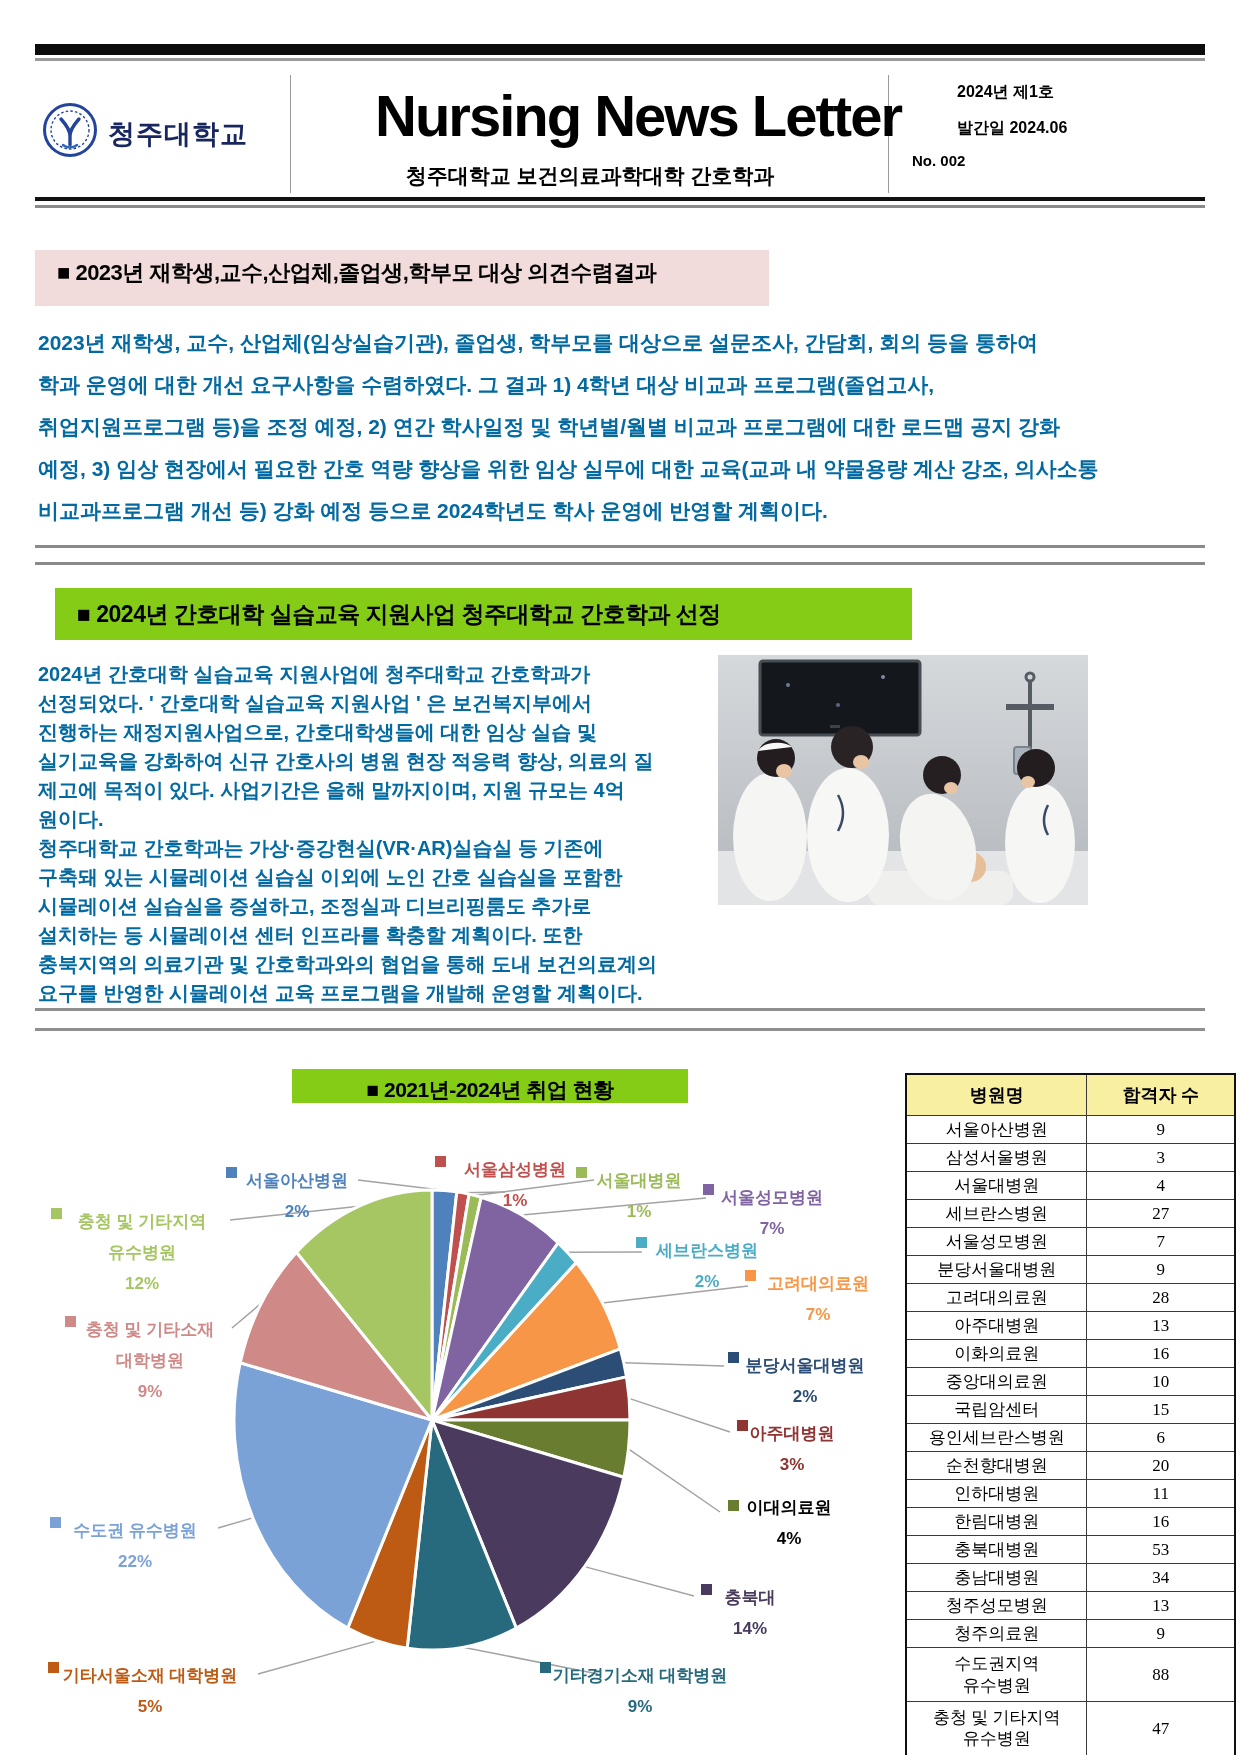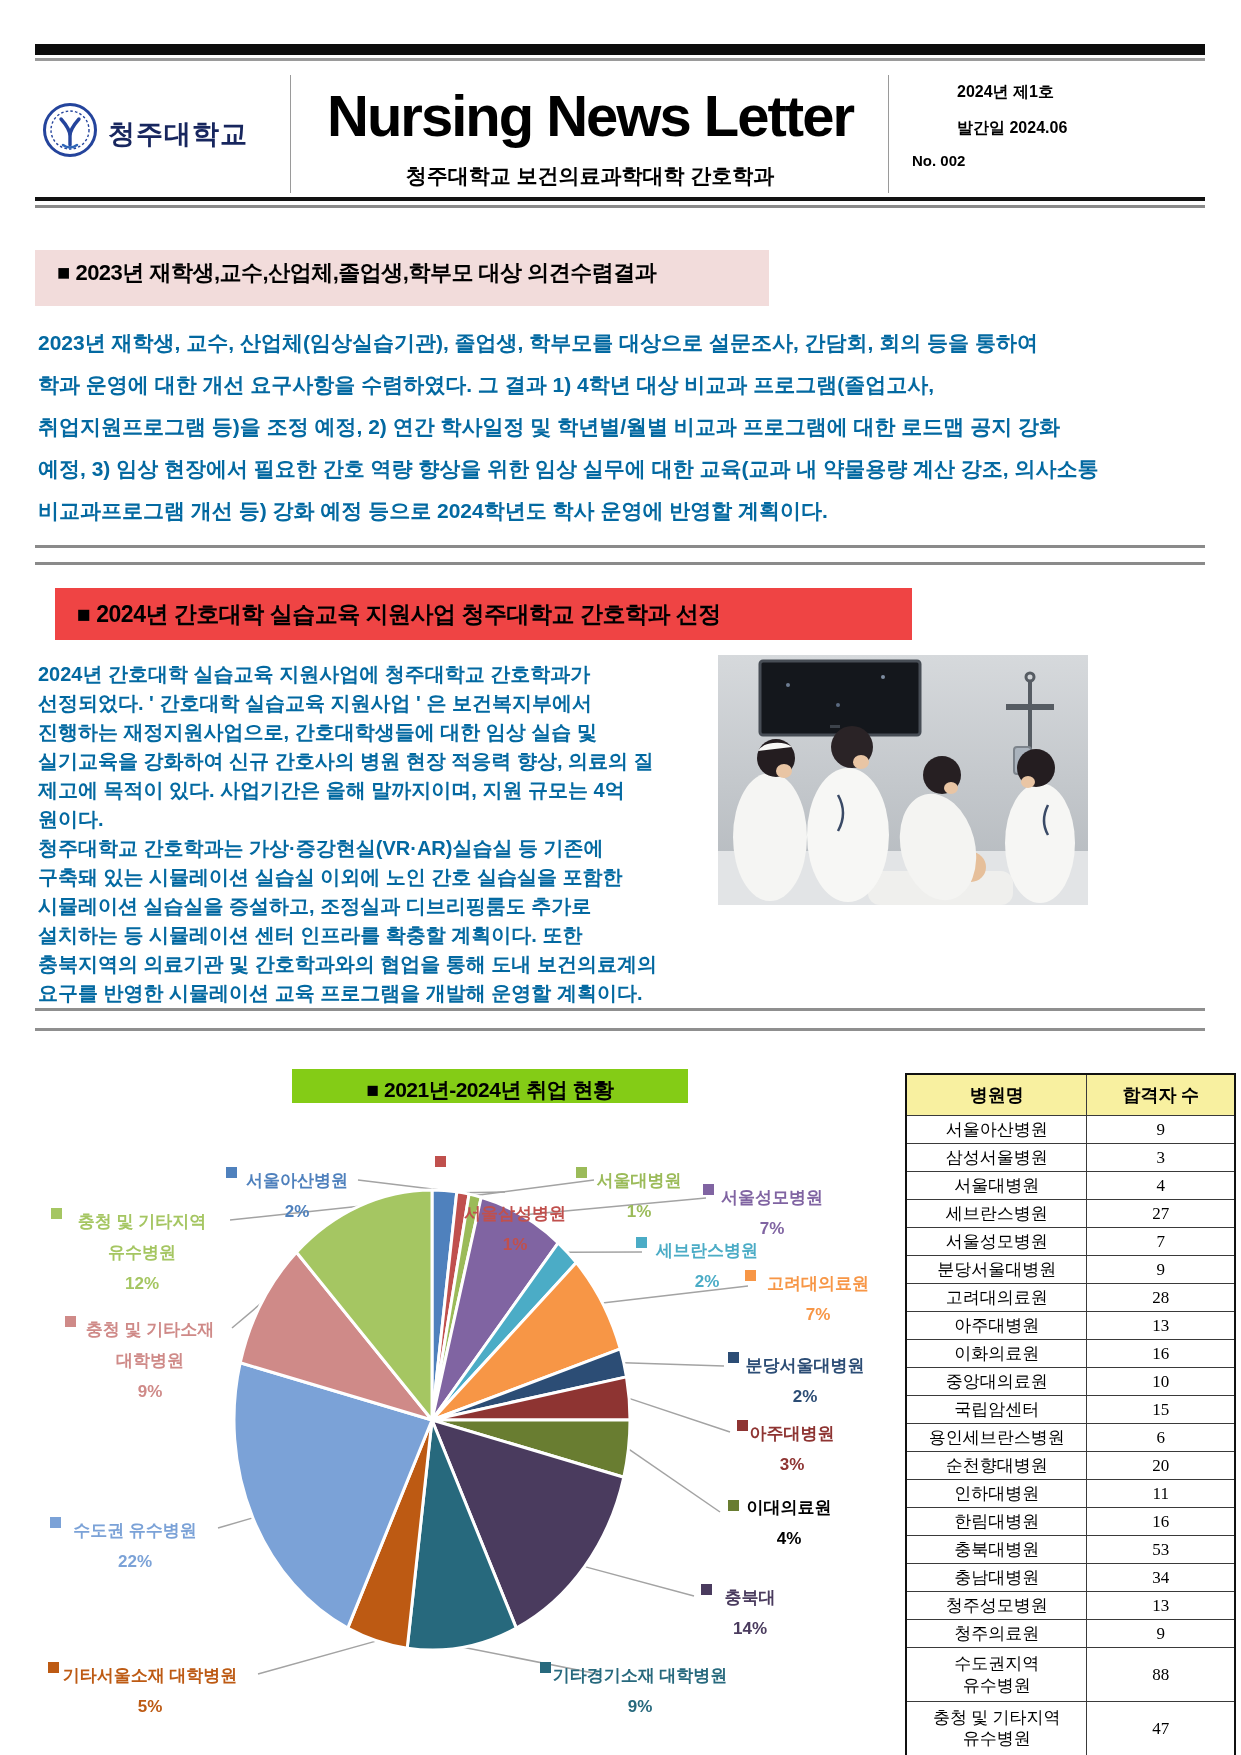--- a/index.html
+++ b/index.html
@@ -44,41 +44,41 @@
       <circle cx="28" cy="28" r="19" fill="none" stroke="#24449c" stroke-width="1.4" stroke-dasharray="2.5,2.2"></circle>
       <path d="M19,17 Q28,27 28,34 M37,17 Q28,27 28,34 M28,34 L28,43" fill="none" stroke="#24449c" stroke-width="3.4" stroke-linecap="round"></path>
       <path d="M21,43 Q28,48 35,43" fill="none" stroke="#2e66b8" stroke-width="2.6" stroke-linecap="round"></path>
     </svg>
   </div>
   <div class="abs logo-text" style="left:108px;top:116px;">청주대학교</div>
 
   <div class="vdiv" style="left:290px;"></div>
   <div class="vdiv" style="left:888px;"></div>
 
-  <div class="abs hdr-title" style="left:292px;top:84px;width:596px;">Nursing News Letter</div>
+  <div class="abs hdr-title" style="left:292px;top:84px;width:596px;padding-left:48px;">Nursing News Letter</div>
   <div class="abs hdr-sub" style="left:292px;top:162px;width:596px;">청주대학교 보건의료과학대학 간호학과</div>
 
   <div class="abs hdr-right" style="left:912px;top:80px;">2024년 제1호</div>
   <div class="abs hdr-right" style="left:912px;top:116px;">발간일 2024.06</div>
   <div class="abs" style="left:912px;top:152px;font-weight:700;font-size:15px;">No. 002</div>
 
   <div class="rule" style="top:197px;height:4px;background:#111;"></div>
   <div class="rule" style="top:205px;height:3px;background:#8a8a8a;"></div>
 
   <div class="sec-head" style="left:35px;top:250px;width:712px;height:56px;background:#f2dcdb;">■  2023년 재학생,교수,산업체,졸업생,학부모 대상 의견수렴결과</div>
   <div class="body-text" style="left:38px;top:322px;width:1170px;font-size:21px;line-height:42px;"> 2023년 재학생, 교수, 산업체(임상실습기관), 졸업생, 학부모를 대상으로 설문조사, 간담회, 회의 등을 통하여
 학과 운영에 대한 개선 요구사항을 수렴하였다. 그 결과 1) 4학년 대상 비교과 프로그램(졸업고사,
 취업지원프로그램 등)을 조정 예정, 2) 연간 학사일정 및 학년별/월별 비교과 프로그램에 대한 로드맵 공지 강화
 예정, 3) 임상 현장에서 필요한 간호 역량 향상을 위한 임상 실무에 대한 교육(교과 내 약물용량 계산 강조, 의사소통
 비교과프로그램 개선 등) 강화 예정 등으로 2024학년도 학사 운영에 반영할 계획이다.</div>
 
   <div class="rule" style="top:545px;height:3px;background:#8a8a8a;"></div>
   <div class="rule" style="top:562px;height:3px;background:#8a8a8a;"></div>
 
-  <div class="sec-head" style="left:55px;top:588px;width:835px;height:52px;background:#ef4444;line-height:52px;font-size:23px;">■   2024년 간호대학 실습교육 지원사업 청주대학교 간호학과 선정</div>
+  <div class="sec-head" style="left:55px;top:588px;width:835px;height:52px;background:#84cc16;line-height:52px;font-size:23px;">■   2024년 간호대학 실습교육 지원사업 청주대학교 간호학과 선정</div>
   <div class="body-text" style="left:38px;top:660px;width:676px;font-size:20px;line-height:29px;"> 2024년 간호대학 실습교육 지원사업에 청주대학교 간호학과가
 선정되었다. ' 간호대학 실습교육 지원사업 ' 은 보건복지부에서
 진행하는 재정지원사업으로, 간호대학생들에 대한 임상 실습 및
 실기교육을 강화하여 신규 간호사의 병원 현장 적응력 향상, 의료의 질
 제고에 목적이 있다. 사업기간은 올해 말까지이며, 지원 규모는 4억
 원이다.
  청주대학교 간호학과는 가상·증강현실(VR·AR)실습실 등 기존에
 구축돼 있는 시뮬레이션 실습실 이외에 노인 간호 실습실을 포함한
 시뮬레이션 실습실을 증설하고, 조정실과 디브리핑룸도 추가로
 설치하는 등 시뮬레이션 센터 인프라를 확충할 계획이다. 또한
@@ -171,21 +171,21 @@
           <path d="M 432 380 L 240.2 322.8 A 198 230 0 0 1 296.5 212.3 Z" fill="#cf8a88" stroke="#ffffff" stroke-width="3" stroke-linejoin="round"></path>
           <path d="M 432 380 L 296.5 212.3 A 198 230 0 0 1 432.0 150.0 Z" fill="#a5c662" stroke="#ffffff" stroke-width="3" stroke-linejoin="round"></path>
         </g>
       </svg>
   <div class="pie-marker" style="left: 226px; top: 127px; background: rgb(79, 129, 189);"></div>
       <div class="pie-label" style="left: 187px; top: 125px; width: 220px; color: rgb(79, 129, 189);">
         <div>서울아산병원</div>
         <div>2%</div>
       </div>
       <div class="pie-marker" style="left: 435px; top: 116px; background: rgb(192, 80, 77);"></div>
-      <div class="pie-label" style="left: 405px; top: 114px; width: 220px; color: rgb(192, 80, 77); margin-top: 44px;">
+      <div class="pie-label" style="left: 405px; top: 114px; width: 220px; color: rgb(192, 80, 77);">
         <div>서울삼성병원</div>
         <div>1%</div>
       </div>
       <div class="pie-marker" style="left: 576px; top: 127px; background: rgb(155, 187, 89);"></div>
       <div class="pie-label" style="left: 529px; top: 125px; width: 220px; color: rgb(155, 187, 89);">
         <div>서울대병원</div>
         <div>1%</div>
       </div>
       <div class="pie-marker" style="left: 703px; top: 144px; background: rgb(128, 100, 162);"></div>
       <div class="pie-label" style="left: 662px; top: 142px; width: 220px; color: rgb(128, 100, 162);">

